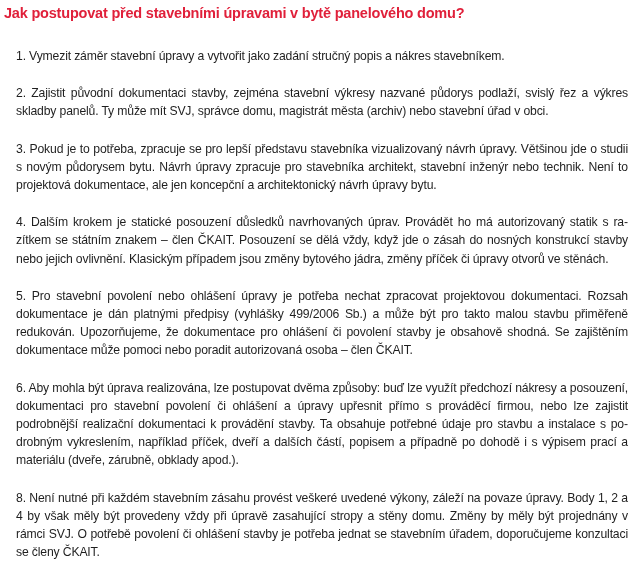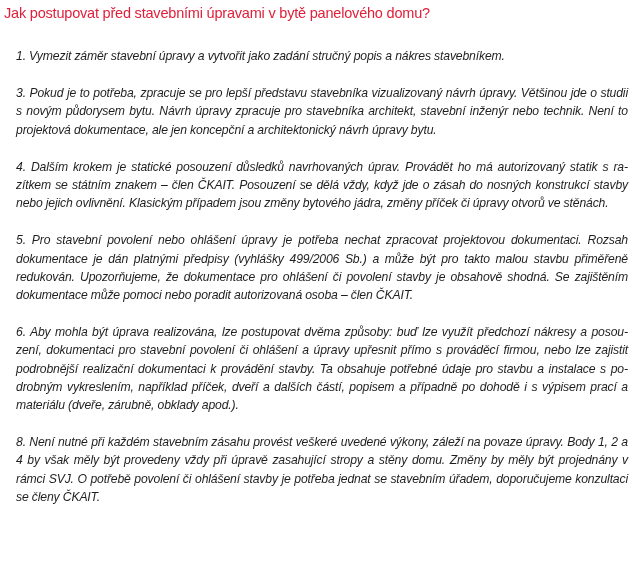--- a/index.html
+++ b/index.html
@@ -14,51 +14,51 @@
       position: relative;
       font-family: "Liberation Sans", sans-serif;
       color: #1f1f1f;
     }
     .title {
       position: absolute;
       left: 4px;
       top: 5px;
       margin: 0;
       font-size: 14.5px;
-      font-weight: normal;
+      font-weight: bold;
       color: #e0203a;
       letter-spacing: -0.2px;
       white-space: nowrap;
     }
     .steps {
       position: absolute;
       left: 16px;
       top: 47px;
       width: 612px;
       margin: 0;
       padding: 0;
       list-style: none;
     }
     .step {
       margin: 0 0 19px 0;
       font-size: 12.2px;
       line-height: 18.2px;
       text-align: justify;
       letter-spacing: -0.15px;
       hyphens: manual;
-      font-style: italic;
     }
     .step:last-child { margin-bottom: 0; }
   </style>
 </head>
 <body>
 
 <h1 class="title">Jak postupovat před stavebními úpravami v bytě panelového domu?</h1>
 
 <ol class="steps">
   <li class="step">1. Vymezit záměr stavební úpravy a vytvořit jako zadání stručný popis a nákres stavebníkem.</li>
+  <li class="step">2. Zajistit původní dokumentaci stavby, zejména stavební výkresy nazvané půdorys podlaží, svislý řez a výkres skladby panelů. Ty může mít SVJ, správce domu, magistrát města (archiv) nebo stavební úřad v obci.</li>
   <li class="step">3. Pokud je to potřeba, zpracuje se pro lepší představu stavebníka vizualizovaný návrh úpravy. Většinou jde o stu­dii s novým půdorysem bytu. Návrh úpravy zpracuje pro stavebníka architekt, stavební inženýr nebo technik. Není to projektová dokumentace, ale jen koncepční a architektonický návrh úpravy bytu.</li>
   <li class="step">4. Dalším krokem je statické posouzení důsledků navrhovaných úprav. Provádět ho má autorizovaný statik s ra­zítkem se státním znakem – člen ČKAIT. Posouzení se dělá vždy, když jde o zásah do nosných konstrukcí stavby nebo jejich ovlivnění. Klasickým případem jsou změny bytového jádra, změny příček či úpravy otvorů ve stěnách.</li>
   <li class="step">5. Pro stavební povolení nebo ohlášení úpravy je potřeba nechat zpracovat projektovou dokumentaci. Rozsah dokumentace je dán platnými předpisy (vyhlášky 499/2006 Sb.) a může být pro takto malou stavbu přiměřeně redukován. Upozorňujeme, že dokumentace pro ohlášení či povolení stavby je obsahově shodná. Se zajištěním dokumentace může pomoci nebo poradit autorizovaná osoba – člen ČKAIT.</li>
   <li class="step">6. Aby mohla být úprava realizována, lze postupovat dvěma způsoby: buď lze využít předchozí nákresy a poso­u­zení, dokumentaci pro stavební povolení či ohlášení a úpravy upřesnit přímo s prováděcí firmou, nebo lze zajistit podrobnější realizační dokumentaci k provádění stavby. Ta obsahuje potřebné údaje pro stavbu a instalace s po­drobným vykreslením, například příček, dveří a dalších částí, popisem a případně po dohodě i s výpisem prací a materiálu (dveře, zárubně, obklady apod.).</li>
   <li class="step">8. Není nutné při každém stavebním zásahu provést veškeré uvedené výkony, záleží na povaze úpravy. Body 1, 2 a 4 by však měly být provedeny vždy při úpravě zasahující stropy a stěny domu. Změny by měly být projednány v rámci SVJ. O potřebě povolení či ohlášení stavby je potřeba jednat se stavebním úřadem, doporučujeme kon­zultaci se členy ČKAIT.</li>
 
 </ol>
 
 </body></html>

